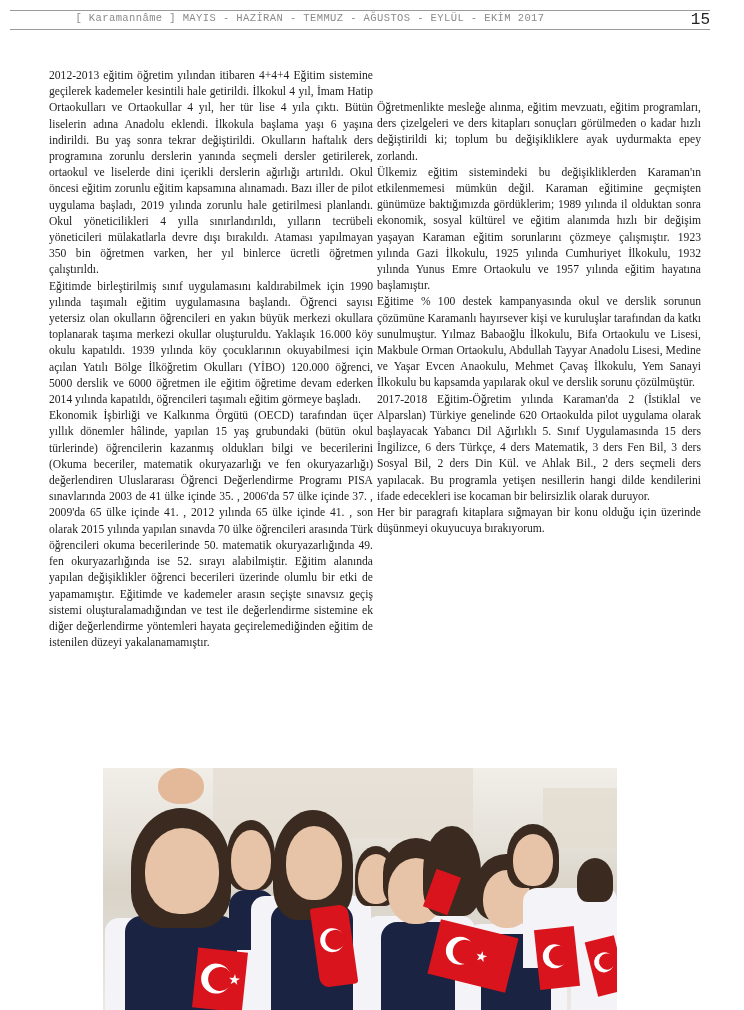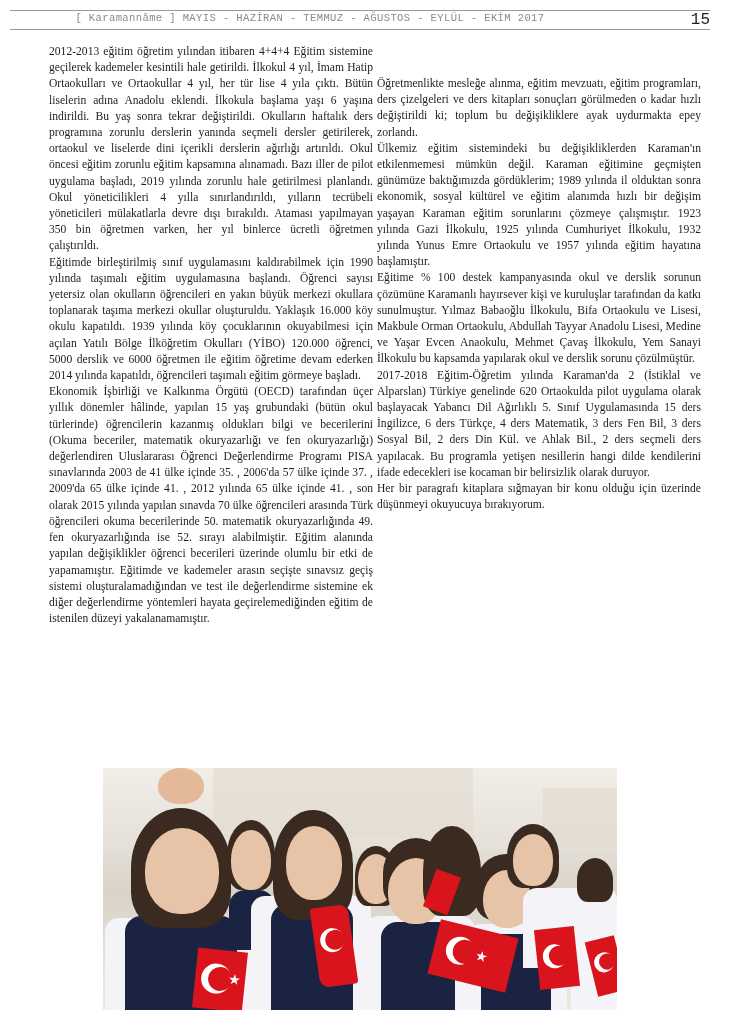--- a/index.html
+++ b/index.html
@@ -1,20 +1,20 @@
 <!DOCTYPE html>
 <html><head>
 <meta charset="utf-8">
 <style>
   html, body { margin:0; padding:0; background:#ffffff; }
   body { width:744px; height:1010px; position:relative; overflow:hidden; font-family:"Liberation Serif", "DejaVu Serif", serif; color:#1e1e1e; }
   .hdr-line { position:absolute; left:10px; width:700px; height:1px; background:#9a9a9a; }
   .hdr-text { position:absolute; top:12px; left:0; width:620px; text-align:center; font-family:"Liberation Mono","DejaVu Sans Mono",monospace; font-size:10.5px; letter-spacing:0.4px; color:#8a8a8a; }
   .page-num { position:absolute; top:11px; left:678px; width:32px; text-align:right; font-family:"Liberation Mono","DejaVu Sans Mono",monospace; font-size:16px; color:#222; }
-  .col { position:absolute; top:44px; width:324px; font-size:11.6px; line-height:16.2px; text-align:justify; }
+  .col { position:absolute; top:68px; width:324px; font-size:11.6px; line-height:16.2px; text-align:justify; }
   .col p { margin:0; }
   .col-left { left:49px; }
   .col-right { left:377px;margin-top:32px; }
   .photo { position:absolute; left:103px; top:768px; width:514px; height:242px; overflow:hidden; background:linear-gradient(180deg,#f1eee8 0%,#e6e2da 30%,#d9d3c8 50%,#ece9e4 100%); }
   .bg-bldg { position:absolute; background:#e3dcd0; }
   .kid { position:absolute; }
   .head { position:absolute; border-radius:50% 50% 46% 46%; background:#e7c3a7; }
   .hair { position:absolute; border-radius:50% 50% 30% 30%; background:#3a2a20; }
   .vest { position:absolute; background:#1b2342; border-radius:16px 16px 0 0; }
   .shirt { position:absolute; background:#f4f4f8; border-radius:14px 14px 0 0; }

